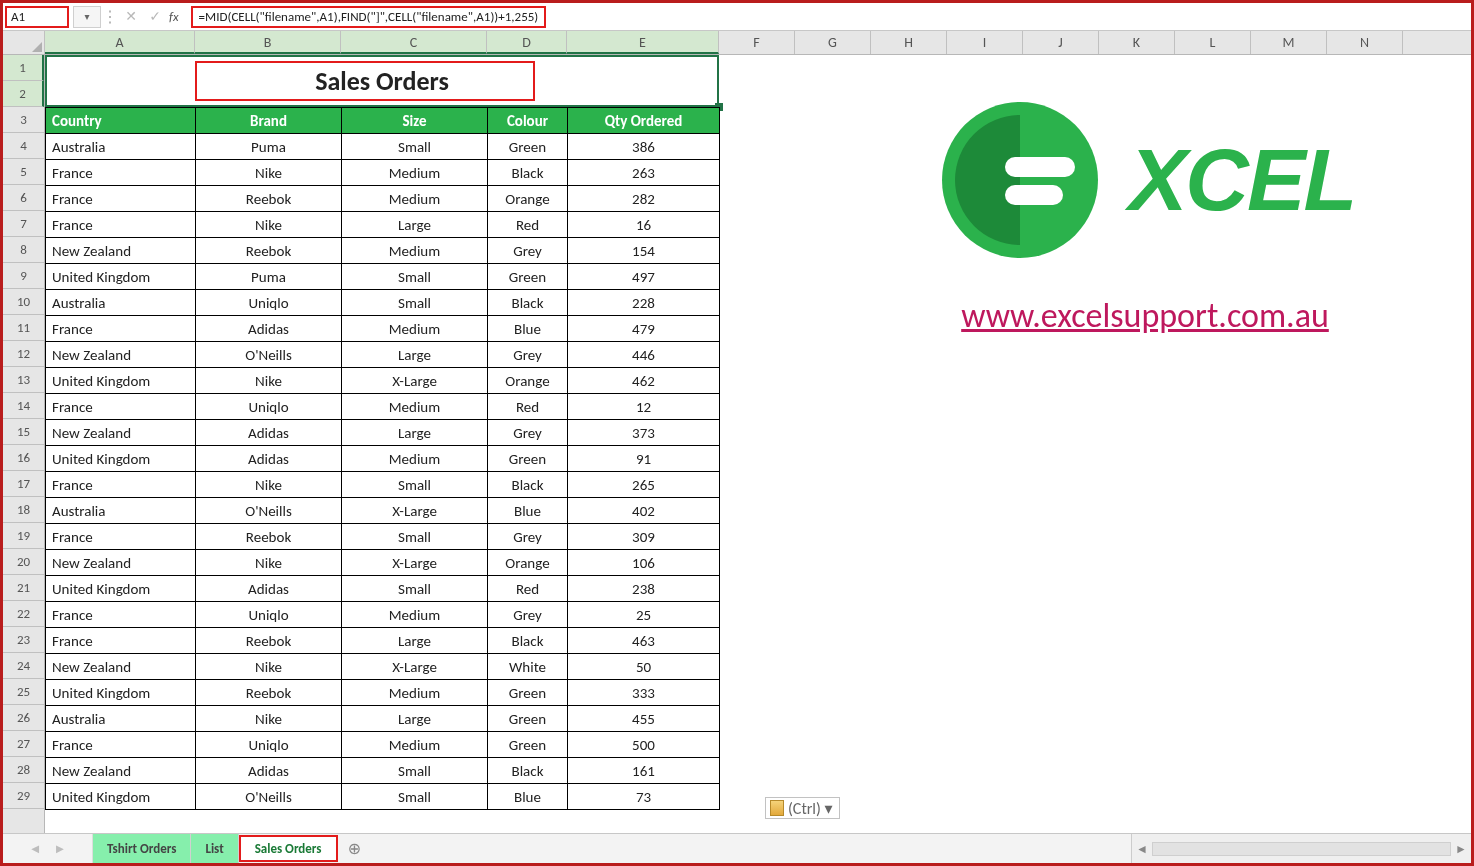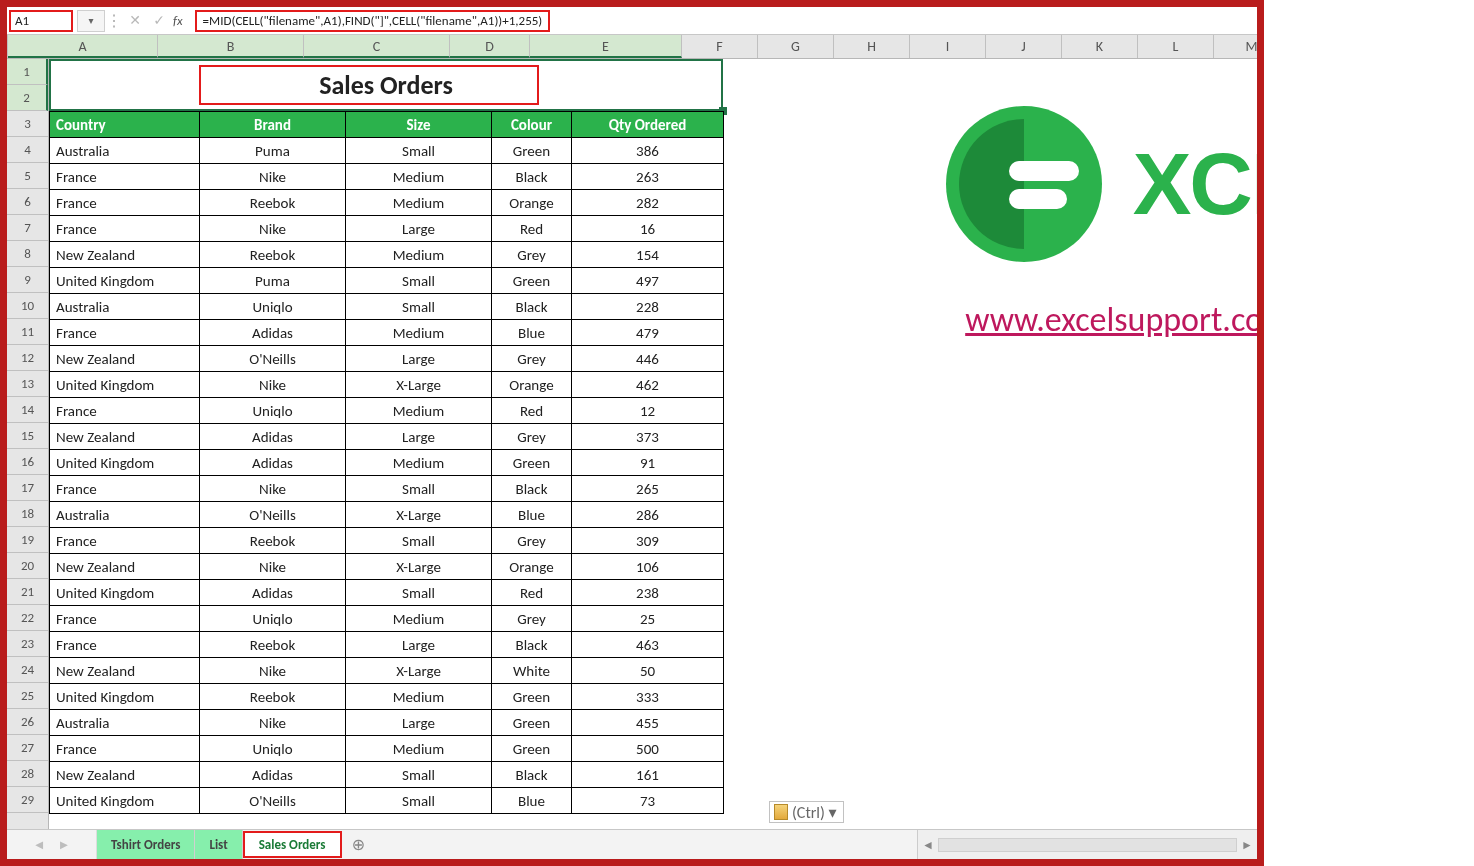--- a/index.html
+++ b/index.html
@@ -4,24 +4,24 @@
 <style>
   * { box-sizing: border-box; margin: 0; padding: 0; }
   body {
     font-family: Calibri, "Segoe UI", Arial, sans-serif;
     font-size: 14px;
     background: #fff;
     color: #222;
     user-select: none;
   }
   .app {
-    width: 1264px;
+    width: 1474px;
     height: 866px;
     position: relative;
-    border: 7px solid #b91c1c;
+    border: 3px solid #b91c1c;
     background: #fff;
     overflow: hidden;
   }
 
   
   .formula-bar {
     display: flex;
     align-items: center;
     height: 28px;
     border-bottom: 1px solid #c7c7c7;
@@ -221,21 +221,21 @@
     text-decoration: underline;
     margin-top: 42px;
   }
   .logo {
     display: flex;
     align-items: center;
     justify-content: center;
     gap: 24px;
     margin-bottom: 30px;
   }
-  .logo-text { line-height: 1; }
+  .logo-text { line-height: 1; font-style: italic; }
   .logo-text .l1 {
     font-size: 88px;
     font-weight: 800;
     color: #2bb24c;
     font-family: Arial, sans-serif;
     letter-spacing: -2px;
   }
   .logo-text .l2 {
     font-size: 34px;
     color: #222;
@@ -522,21 +522,21 @@
               <td class="cB">Nike</td>
               <td class="cC">Small</td>
               <td class="cD">Black</td>
               <td class="cE">265</td>
             </tr>
             <tr>
               <td class="cA">Australia</td>
               <td class="cB">O'Neills</td>
               <td class="cC">X-Large</td>
               <td class="cD">Blue</td>
-              <td class="cE">286</td>
+              <td class="cE">402</td>
             </tr>
             <tr>
               <td class="cA">France</td>
               <td class="cB">Reebok</td>
               <td class="cC">Small</td>
               <td class="cD">Grey</td>
               <td class="cE">309</td>
             </tr>
             <tr>
               <td class="cA">New Zealand</td>

